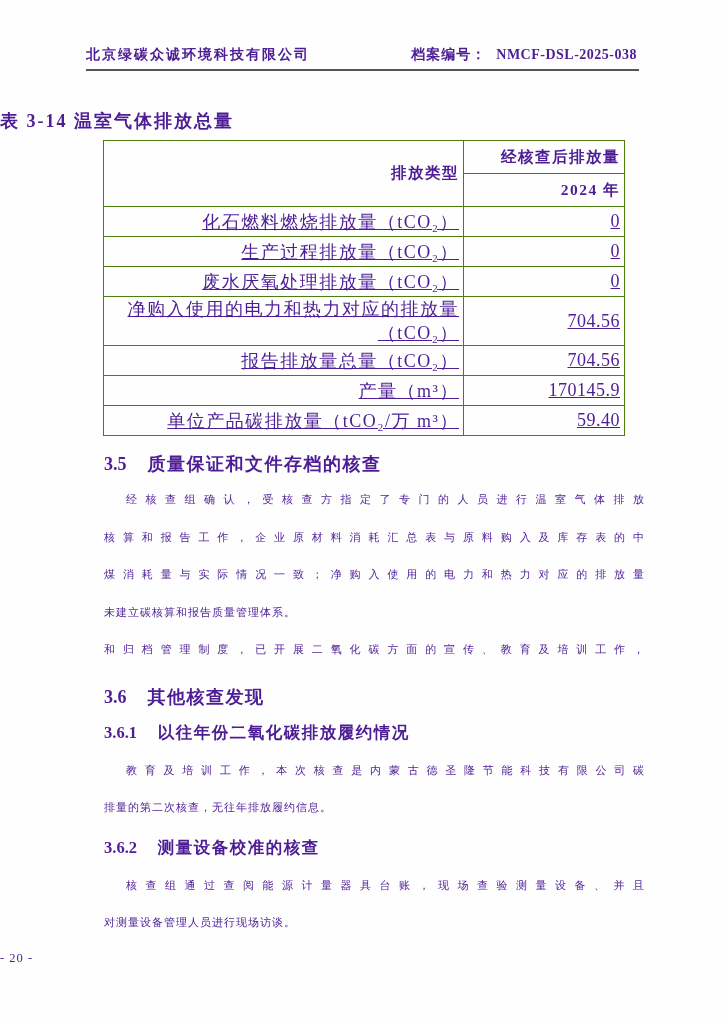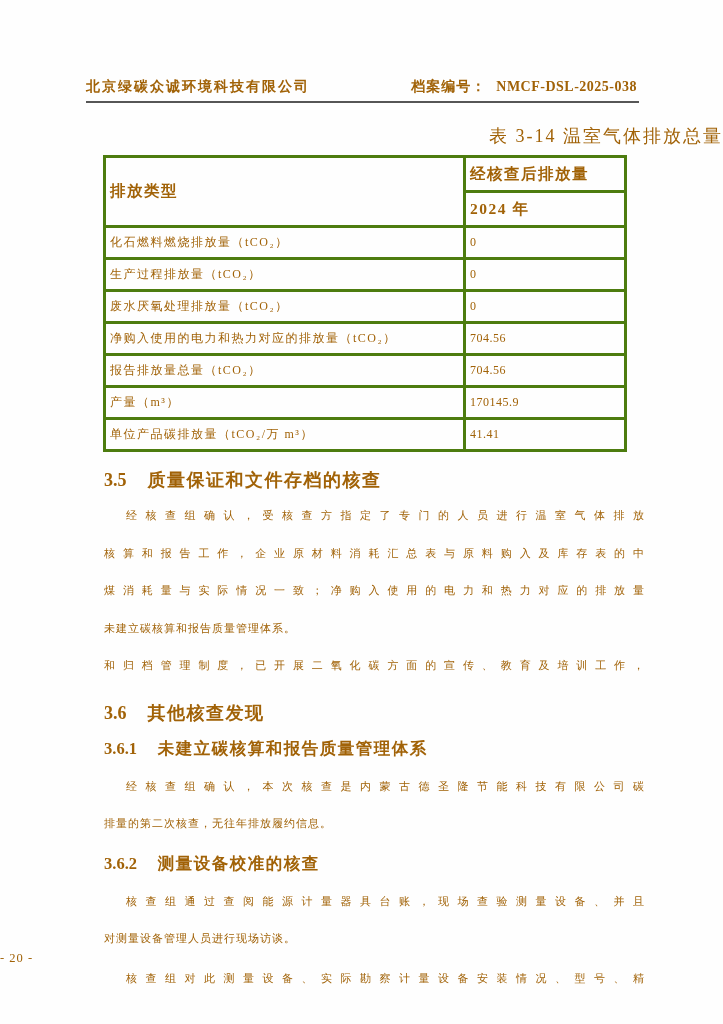--- a/index.html
+++ b/index.html
@@ -7,79 +7,79 @@
     padding: 0;
     background: #ffffff;
   }
   .page {
     position: relative;
     width: 723px;
     height: 1024px;
     background: #fefefe;
     overflow: hidden;
     font-family: "Liberation Serif", "DejaVu Serif", serif;
-    color: #a16207;
+    color: #4c1d95;
   }
   
   .doc-header {
     margin: 0 84px 0 86px;
     padding: 46px 2px 5px 0;
     border-bottom: 2px solid #565656;
     display: flex;
     justify-content: space-between;
     align-items: flex-end;
     font-size: 14px;
     font-weight: bold;
   }
   .doc-header .company {
     letter-spacing: 2px;
   }
   .doc-header .archive {
     display: flex;
     align-items: baseline;
-    margin-top: 32px;
   }
   .doc-header .archive-label {
     letter-spacing: 1px;
     margin-right: 10px;
   }
   .doc-header .archive-no {
     letter-spacing: 0.5px;
   }
   
   .table-title {
-    margin-top: 21px;
-    text-align: right;
+    margin-top: 38px;
+    text-align: left;
     font-size: 18px;
-    font-weight: normal;
+    font-weight: bold;
     letter-spacing: 2px;
   }
   
   table.emissions {
     margin: 7px 0 0 103px;
     width: 521px;
     border-collapse: collapse;
     table-layout: fixed;
   }
   table.emissions th,
   table.emissions td {
-    border: 3px solid #4d7c0f;
-    text-align: left;
+    border: 1px solid #4d7c0f;
+    text-align: right;
     vertical-align: middle;
     padding: 0 4px;
   }
   table.emissions th {
     font-size: 15.5px;
     font-weight: bold;
     letter-spacing: 1.5px;
     height: 32px;
   }
   table.emissions td {
     height: 29px;
-    font-size: 12px;
+    font-size: 18px;
+    text-decoration: underline;
   }
   td.t-label { letter-spacing: 1.5px; }
   td.t-value { letter-spacing: 0.5px; }
   col.c-type  { width: 360px; }
   col.c-value { width: 161px; }
   
   .content {
     margin: 0 78px 0 104px;
   }
   .section-h {
@@ -167,21 +167,21 @@
       <tr>
         <td class="t-label">报告排放量总量（tCO₂）</td>
         <td class="t-value">704.56</td>
       </tr>
       <tr>
         <td class="t-label">产量（m³）</td>
         <td class="t-value">170145.9</td>
       </tr>
       <tr>
         <td class="t-label">单位产品碳排放量（tCO₂/万 m³）</td>
-        <td class="t-value">41.41</td>
+        <td class="t-value">59.40</td>
       </tr>
     </tbody>
   </table>
 
   <div class="content">
 
     <div class="section-h">
       <span class="h-num">3.5</span>
       <span>质量保证和文件存档的核查</span>
     </div>
@@ -193,36 +193,33 @@
       <div class="line">和归档管理制度，已开展二氧化碳方面的宣传、教育及培训工作，</div>
     </div>
 
     <div class="section-h">
       <span class="h-num">3.6</span>
       <span>其他核查发现</span>
     </div>
 
     <div class="subsection-h">
       <span class="h-num">3.6.1</span>
-      <span>未建立碳核算和报告质量管理体系</span>
+      <span>以往年份二氧化碳排放履约情况</span>
     </div>
     <div class="para">
-      <div class="line first">经核查组确认，本次核查是内蒙古德圣隆节能科技有限公司碳</div>
+      <div class="line first">教育及培训工作，本次核查是内蒙古德圣隆节能科技有限公司碳</div>
       <div class="line last">排量的第二次核查，无往年排放履约信息。</div>
     </div>
 
     <div class="subsection-h">
       <span class="h-num">3.6.2</span>
       <span>测量设备校准的核查</span>
     </div>
     <div class="para">
       <div class="line first">核查组通过查阅能源计量器具台账，现场查验测量设备、并且</div>
       <div class="line last">对测量设备管理人员进行现场访谈。</div>
     </div>
-    <div class="para">
-      <div class="line first">核查组对此测量设备、实际勘察计量设备安装情况、型号、精</div>
-    </div>
 
   </div>
 
   <div class="doc-footer">- 20 -</div>
 
 </div>
 
 </body></html>

